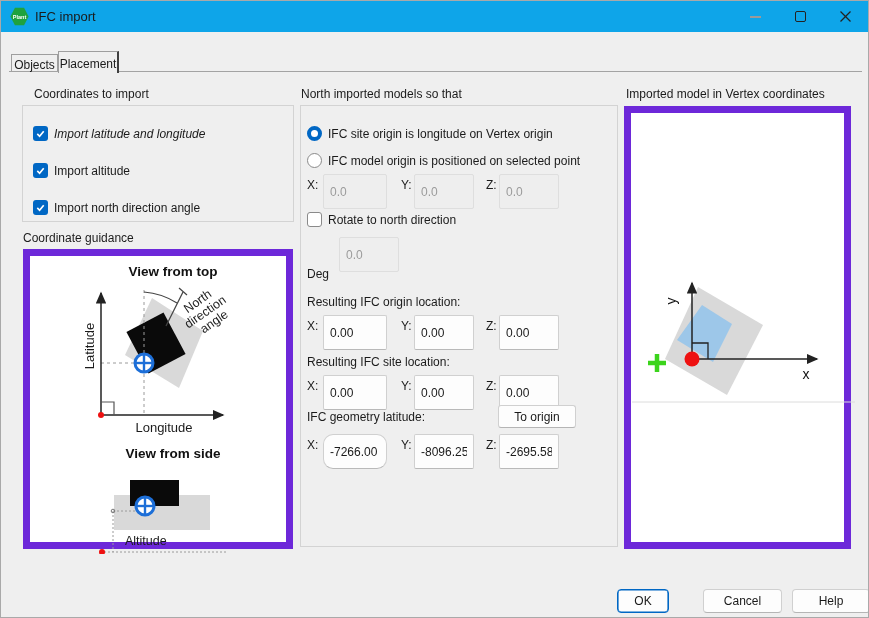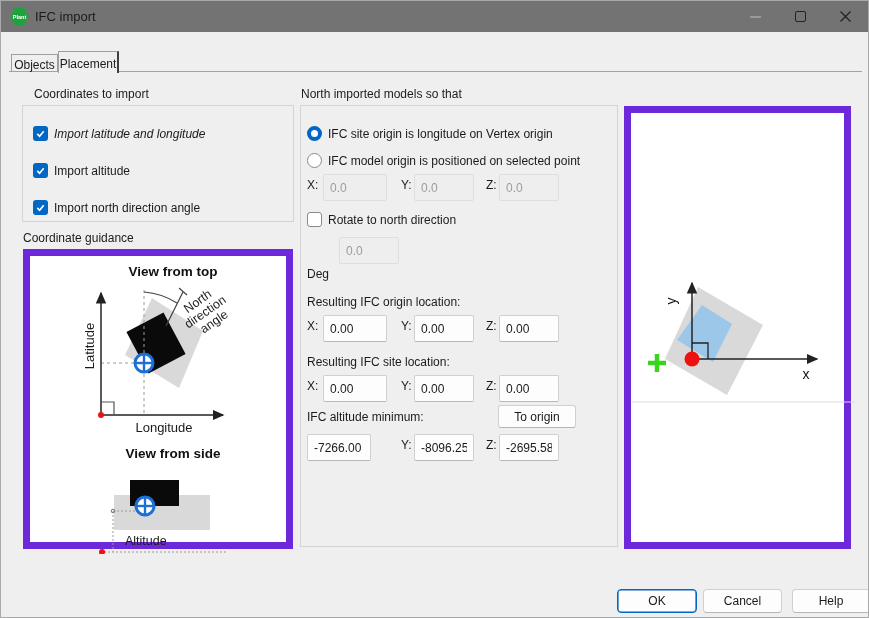--- a/index.html
+++ b/index.html
@@ -3,21 +3,21 @@
 <meta charset="utf-8">
 <style>
   html,body{margin:0;padding:0;background:#d8d8d8;}
   *{box-sizing:border-box;}
   #win{
     position:relative;width:869px;height:618px;background:#efefef;
     font-family:"Liberation Sans",sans-serif;font-size:12px;color:#1b1b1b;
     border:1px solid #a9a9a9;overflow:hidden;
   }
   
-  .titlebar{position:absolute;left:0;top:0;width:100%;height:31px;background:#737373;}
+  .titlebar{position:absolute;left:0;top:0;width:100%;height:31px;background:#0ea5e9;}
   .app-icon{position:absolute;left:9px;top:6px;width:19px;height:19px;background:#1fa23e;
     clip-path:polygon(26% 4%,74% 4%,98% 50%,74% 96%,26% 96%,2% 50%);
     display:flex;align-items:center;justify-content:center;}
   .app-icon span{color:#fff;font-size:5.5px;font-weight:bold;}
   .wtitle{position:absolute;left:34px;top:8px;font-size:13px;color:#1a1a1a;}
   .wc{position:absolute;top:0;width:45px;height:31px;display:flex;align-items:center;justify-content:center;}
   .wc-min{right:90px;} .wc-max{right:45px;} .wc-close{right:0;}
   .minbar{width:11px;height:2px;background:#9a9a9a;}
   .maxbox{width:11px;height:11px;border:1.4px solid #222;border-radius:2px;}
   
@@ -26,21 +26,21 @@
     font-size:12px;padding-top:3px;}
   .tab-objects{left:10px;top:53px;width:47px;height:17px;z-index:1;border-bottom:none;}
   .tab-placement{left:57px;top:50px;width:61px;height:22px;z-index:3;border-bottom:none;
     border-right:2px solid #3f3f3f;padding-top:5px;}
   
   .hdr{position:absolute;font-size:12px;color:#1b1b1b;white-space:nowrap;}
   .gbox{position:absolute;border:1px solid #d3d3d3;background:#efefef;}
   .wpanel{position:absolute;border:7px solid #6d28d9;background:#ffffff;}
   
   .flabel{position:absolute;font-size:12px;color:#1b1b1b;white-space:nowrap;}
-  .num{position:absolute;height:27px;border:1px solid #d0d0d0;border-bottom-color:#b9b9b9;
+  .num{position:absolute;height:35px;border:1px solid #d0d0d0;border-bottom-color:#b9b9b9;
     background:#fdfdfd;font:12px "Liberation Sans",sans-serif;color:#1a1a1a;
     padding:1px 6px;border-radius:2px;outline:none;}
   .num.dis{background:#eeeeee;border-color:#dedede;color:#9b9b9b;}
   .radio{position:absolute;width:15px;height:15px;border-radius:50%;
     border:1px solid #8a8a8a;background:#fff;}
   .radio.sel{border:4.5px solid #0067c4;}
   .cb{position:absolute;width:15px;height:15px;border-radius:3px;background:#0067c4;
     display:flex;align-items:center;justify-content:center;}
   .cb.un{background:#fff;border:1px solid #8a8a8a;}
   .btn{position:absolute;height:24px;background:#fdfdfd;border:1px solid #d0d0d0;
@@ -193,29 +193,30 @@
   <input class="num" style="left: 498px; top: 314px; width: 60px;" value="0.00">
 
   <div class="flabel" style="left:306px;top:354px;">Resulting IFC site location:</div>
   <div class="flabel" style="left:306px;top:378px;">X:</div>
   <input class="num" style="left: 322px; top: 374px; width: 64px;" value="0.00">
   <div class="flabel" style="left:400px;top:378px;">Y:</div>
   <input class="num" style="left: 413px; top: 374px; width: 60px;" value="0.00">
   <div class="flabel" style="left:485px;top:378px;">Z:</div>
   <input class="num" style="left: 498px; top: 374px; width: 60px;" value="0.00">
 
-  <div class="flabel" style="left:306px;top:409px;">IFC altitude minimum:</div>
+  <div class="flabel" style="left:306px;top:409px;">IFC geometry latitude:</div>
   <button class="btn small" style="left:478px;top:404px;width:78px;">To origin</button>
   <div class="flabel" style="left:306px;top:437px;">X:</div>
-  <input class="num" style="left: 306px; top: 433px; width: 64px;" value="-7266.00">
+  <input class="num" style="left: 322px; top: 433px; width: 64px; border-radius: 10px;" value="-7266.00">
   <div class="flabel" style="left:400px;top:437px;">Y:</div>
   <input class="num" style="left: 413px; top: 433px; width: 60px;" value="-8096.25">
   <div class="flabel" style="left:485px;top:437px;">Z:</div>
   <input class="num" style="left: 498px; top: 433px; width: 60px;" value="-2695.58">
 
+  <div class="hdr" style="left:625px;top:86px;">Imported model in Vertex coordinates</div>
   <div class="wpanel" style="left:623px;top:105px;width:227px;height:443px;">
     <svg width="225" height="441" viewBox="0 0 225 441">
       <defs>
         <marker id="ar2" markerWidth="9" markerHeight="7" refX="7" refY="3.5" orient="auto">
           <path d="M0,0 L8,3.5 L0,7 Z" fill="#222"></path>
         </marker>
       </defs>
       <polygon points="67,174 132,212 96,282 34,246" fill="#d9d9d9"></polygon>
       <polygon points="71,192 101,211 82,249 46,227" fill="#9dc7e9"></polygon>
       <line x1="61" y1="246" x2="186" y2="246" stroke="#222" stroke-width="1.5" marker-end="url(#ar2)"></line>
@@ -225,17 +226,17 @@
       <text x="45" y="188" text-anchor="middle" font-size="14" fill="#111" transform="rotate(-90 45 188)">y</text>
       <g>
         <line x1="17" y1="250" x2="35" y2="250" stroke="#3bd41c" stroke-width="4.5"></line>
         <line x1="26" y1="241" x2="26" y2="259" stroke="#3bd41c" stroke-width="4.5"></line>
       </g>
       <circle cx="61" cy="246" r="7.5" fill="#ee1111"></circle>
       <line x1="1" y1="289" x2="224" y2="289" stroke="#dcdcdc" stroke-width="1"></line>
     </svg>
   </div>
 
-  <button class="btn default" style="left:597px;top:588px;width:80px;">OK</button>
+  <button class="btn default" style="left:597px;top:588px;width:52px;">OK</button>
   <button class="btn" style="left:683px;top:588px;width:79px;">Cancel</button>
   <button class="btn" style="left:772px;top:588px;width:78px;">Help</button>
 
 </div>
 
 </body></html>

